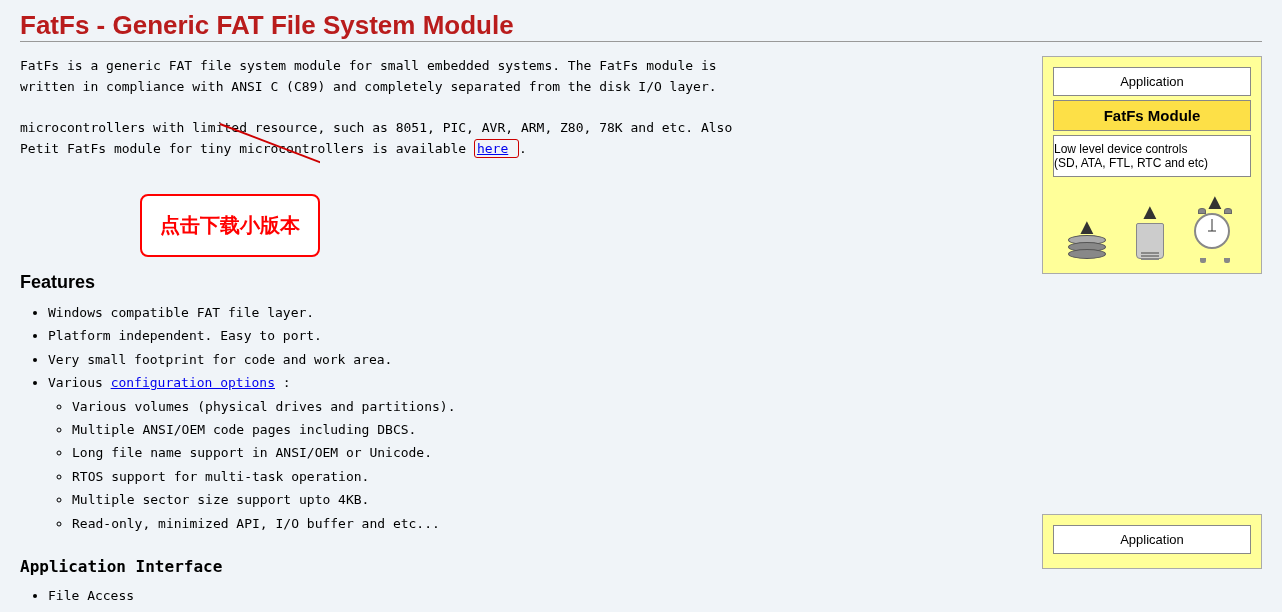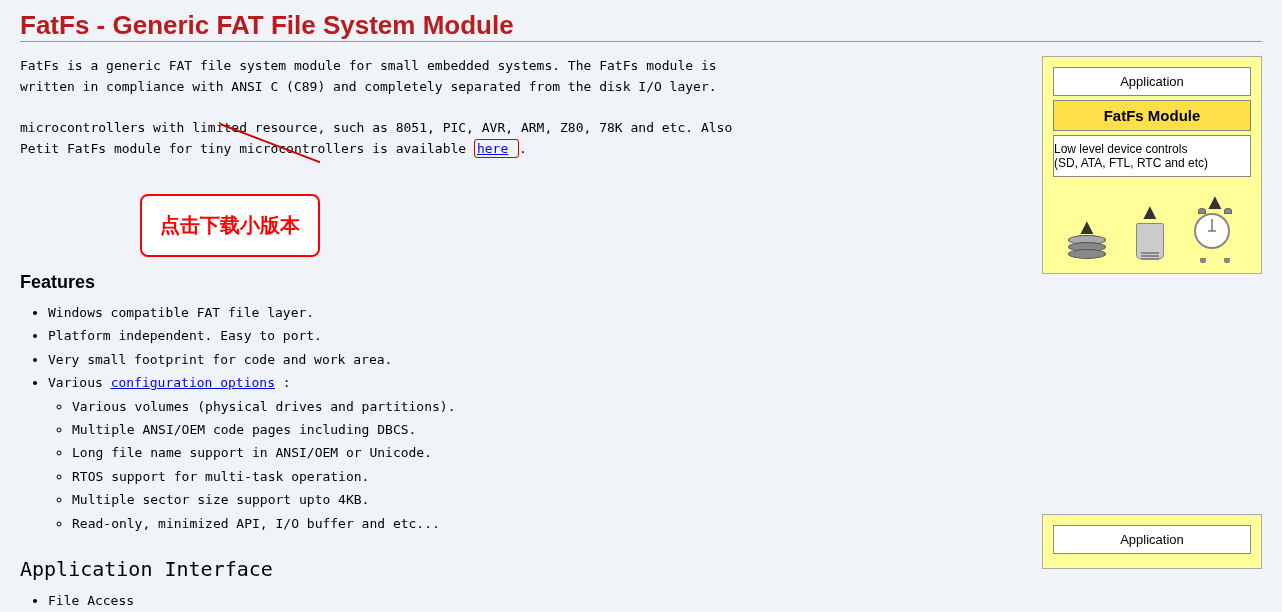--- a/index.html
+++ b/index.html
@@ -77,22 +77,22 @@
     }
     .features-section ul ul {
       list-style: circle;
       padding-left: 24px;
     }
     .app-interface {
       margin-top: 22px;
     }
     .app-interface h2 {
       font-family: monospace;
-      font-size: 20px;
-      font-weight: normal;
+      font-size: 16px;
+      font-weight: bold;
       margin-bottom: 8px;
     }
     .app-interface ul {
       list-style: disc;
       padding-left: 28px;
       font-family: monospace;
       font-size: 13px;
       line-height: 1.8;
     }
 

